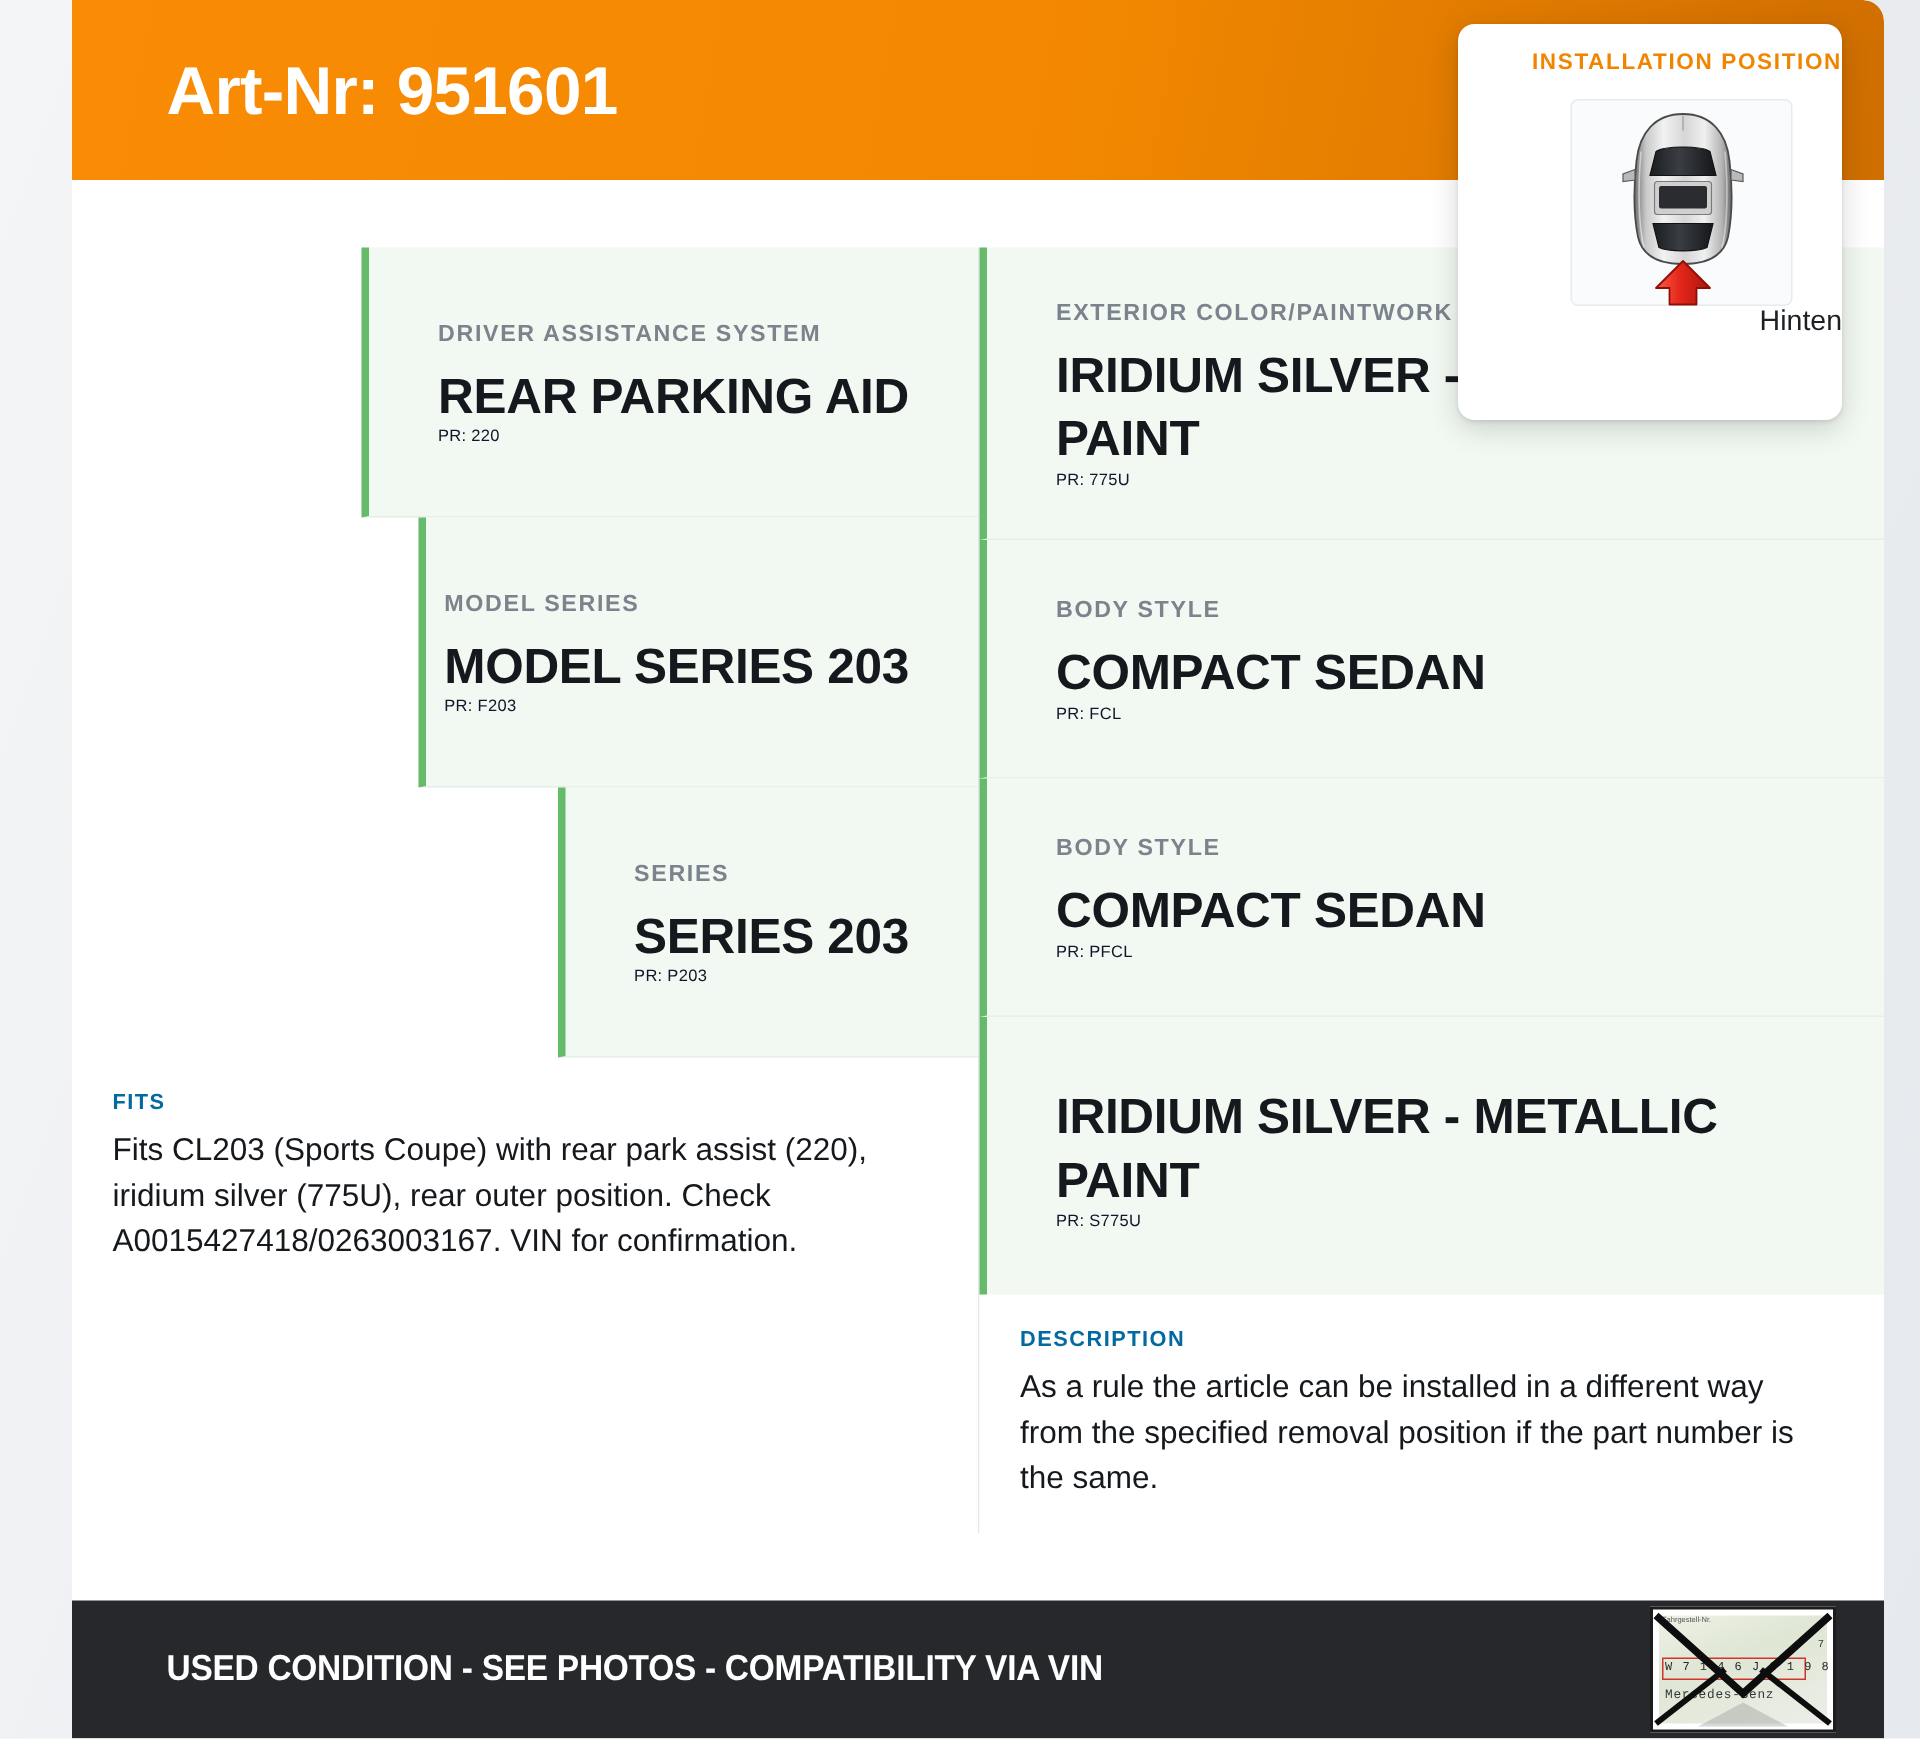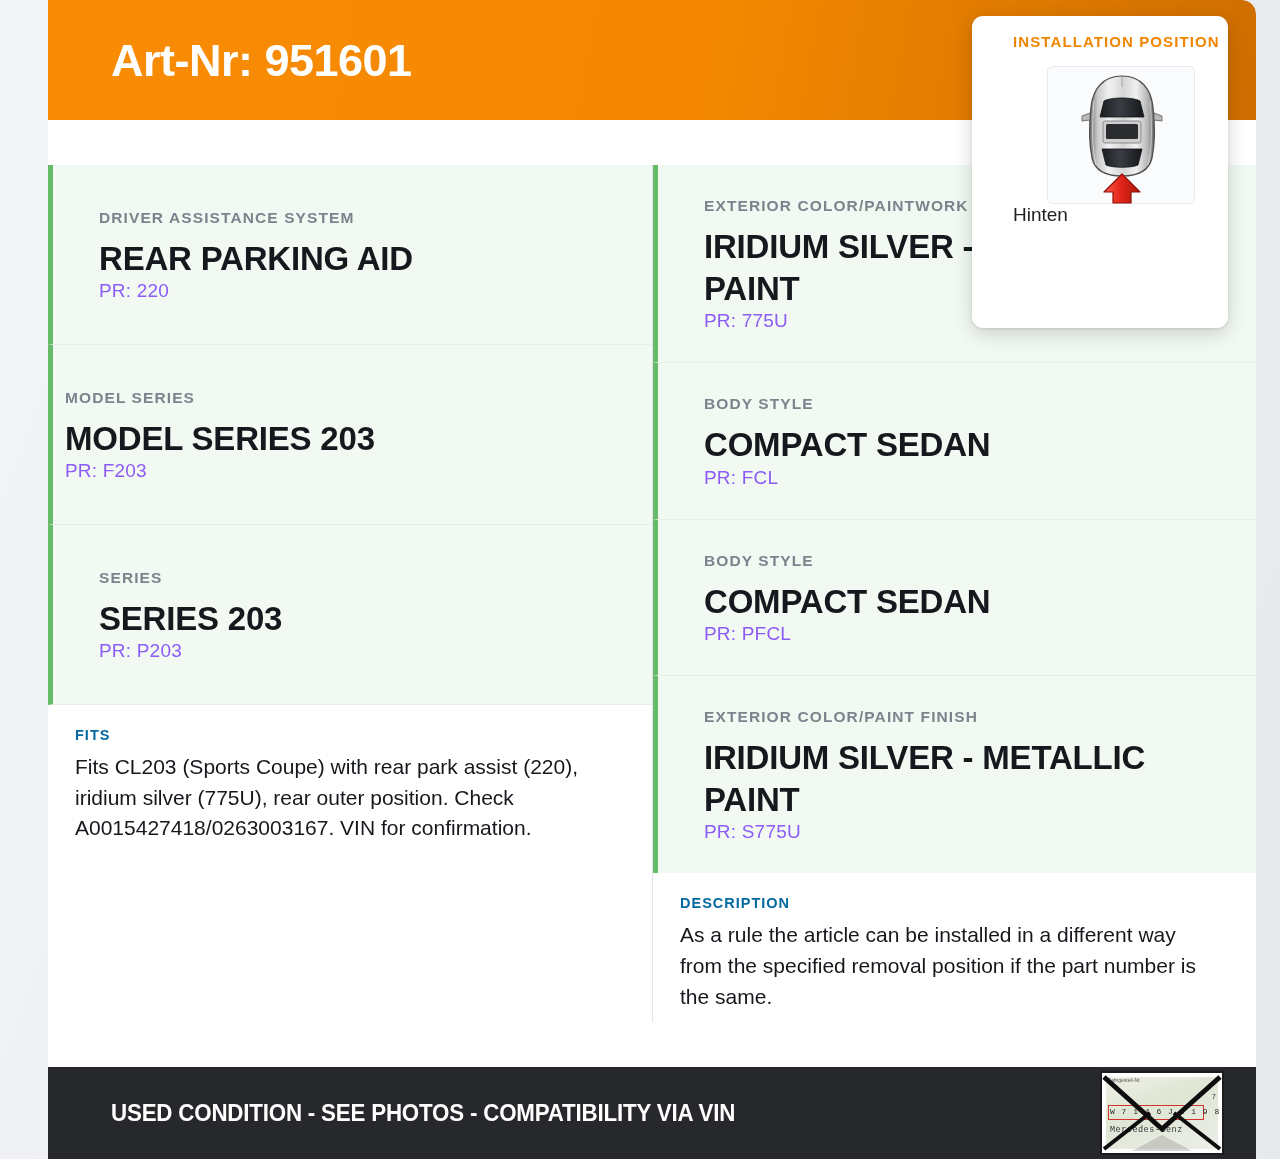--- a/index.html
+++ b/index.html
@@ -62,21 +62,21 @@
     position: relative;
     min-height: 0;
   }
 
   .col {
     position: relative;
     display: flex;
     flex-direction: column;
     background: #ffffff;
   }
-  .col-left  { width: 604px; }
+  .col-left  { width: 604px; align-items: flex-end; }
   .col-right { width: 604px; border-left: 1px solid #e4e7ea; }
 
   
   .spec {
     position: relative;
     background: #f2f8f2;
     border-bottom: 1px solid #e8eee8;
     border-left: 5px solid #66bb6a;
     padding: 32px 46px 30px 46px;
     display: flex;
@@ -93,22 +93,22 @@
   }
   .spec-value {
     color: #15181c;
     font-size: 33px;
     font-weight: bold;
     line-height: 1.28;
     letter-spacing: -0.2px;
     text-transform: uppercase;
   }
   .spec-pr {
-    color: #8b5cf6;
-    font-size: 19px;
+    color: #0f172a;
+    font-size: 11px;
     margin-top: 0;
     letter-spacing: 0.2px;
   }
 
   
   .col-left  .spec:nth-of-type(1) { height: 180px; }
   .col-left  .spec:nth-of-type(2) { height: 180px; padding-left: 12px; }
   .col-left  .spec:nth-of-type(3) { height: 180px; }
   .col-left  .spec:nth-of-type(4) { height: 294px; border-bottom: none; }
 
@@ -216,27 +216,27 @@
     font-size: 7px;
     color: #3c4042;
   }
 
   
   .install-card {
     position: absolute;
     left: 972px;
     top: 16px;
     width: 256px;
-    height: 312px;
+    height: 264px;
     background: #ffffff;
     border-radius: 11px;
     box-shadow: 0 6px 20px rgba(0,0,0,0.16), 0 1px 3px rgba(0,0,0,0.10);
     z-index: 20;
     padding-top: 17px;
-    text-align: left;
+    text-align: right;
     padding-left: 41px;
   }
   .install-title {
     color: #f08500;
     font-size: 15px;
     font-weight: bold;
     letter-spacing: 1.1px;
     text-transform: uppercase;
   }
   .install-img {
@@ -309,21 +309,20 @@
           <div class="spec-pr">PR: FCL</div>
         </div>
 
         <div class="spec">
           <div class="spec-label">BODY STYLE</div>
           <div class="spec-value">COMPACT SEDAN</div>
           <div class="spec-pr">PR: PFCL</div>
         </div>
 
         <div class="spec">
-          <div class="spec-label">EXTERIOR COLOR/PAINT FINISH</div>
           <div class="spec-value">IRIDIUM SILVER - METALLIC PAINT</div>
           <div class="spec-pr">PR: S775U</div>
         </div>
 
         <div class="prose">
           <div class="prose-label">DESCRIPTION</div>
           <div class="prose-text">As a rule the article can be installed in a different way from the specified removal position if the part number is the same.</div>
         </div>
 
       </div>

